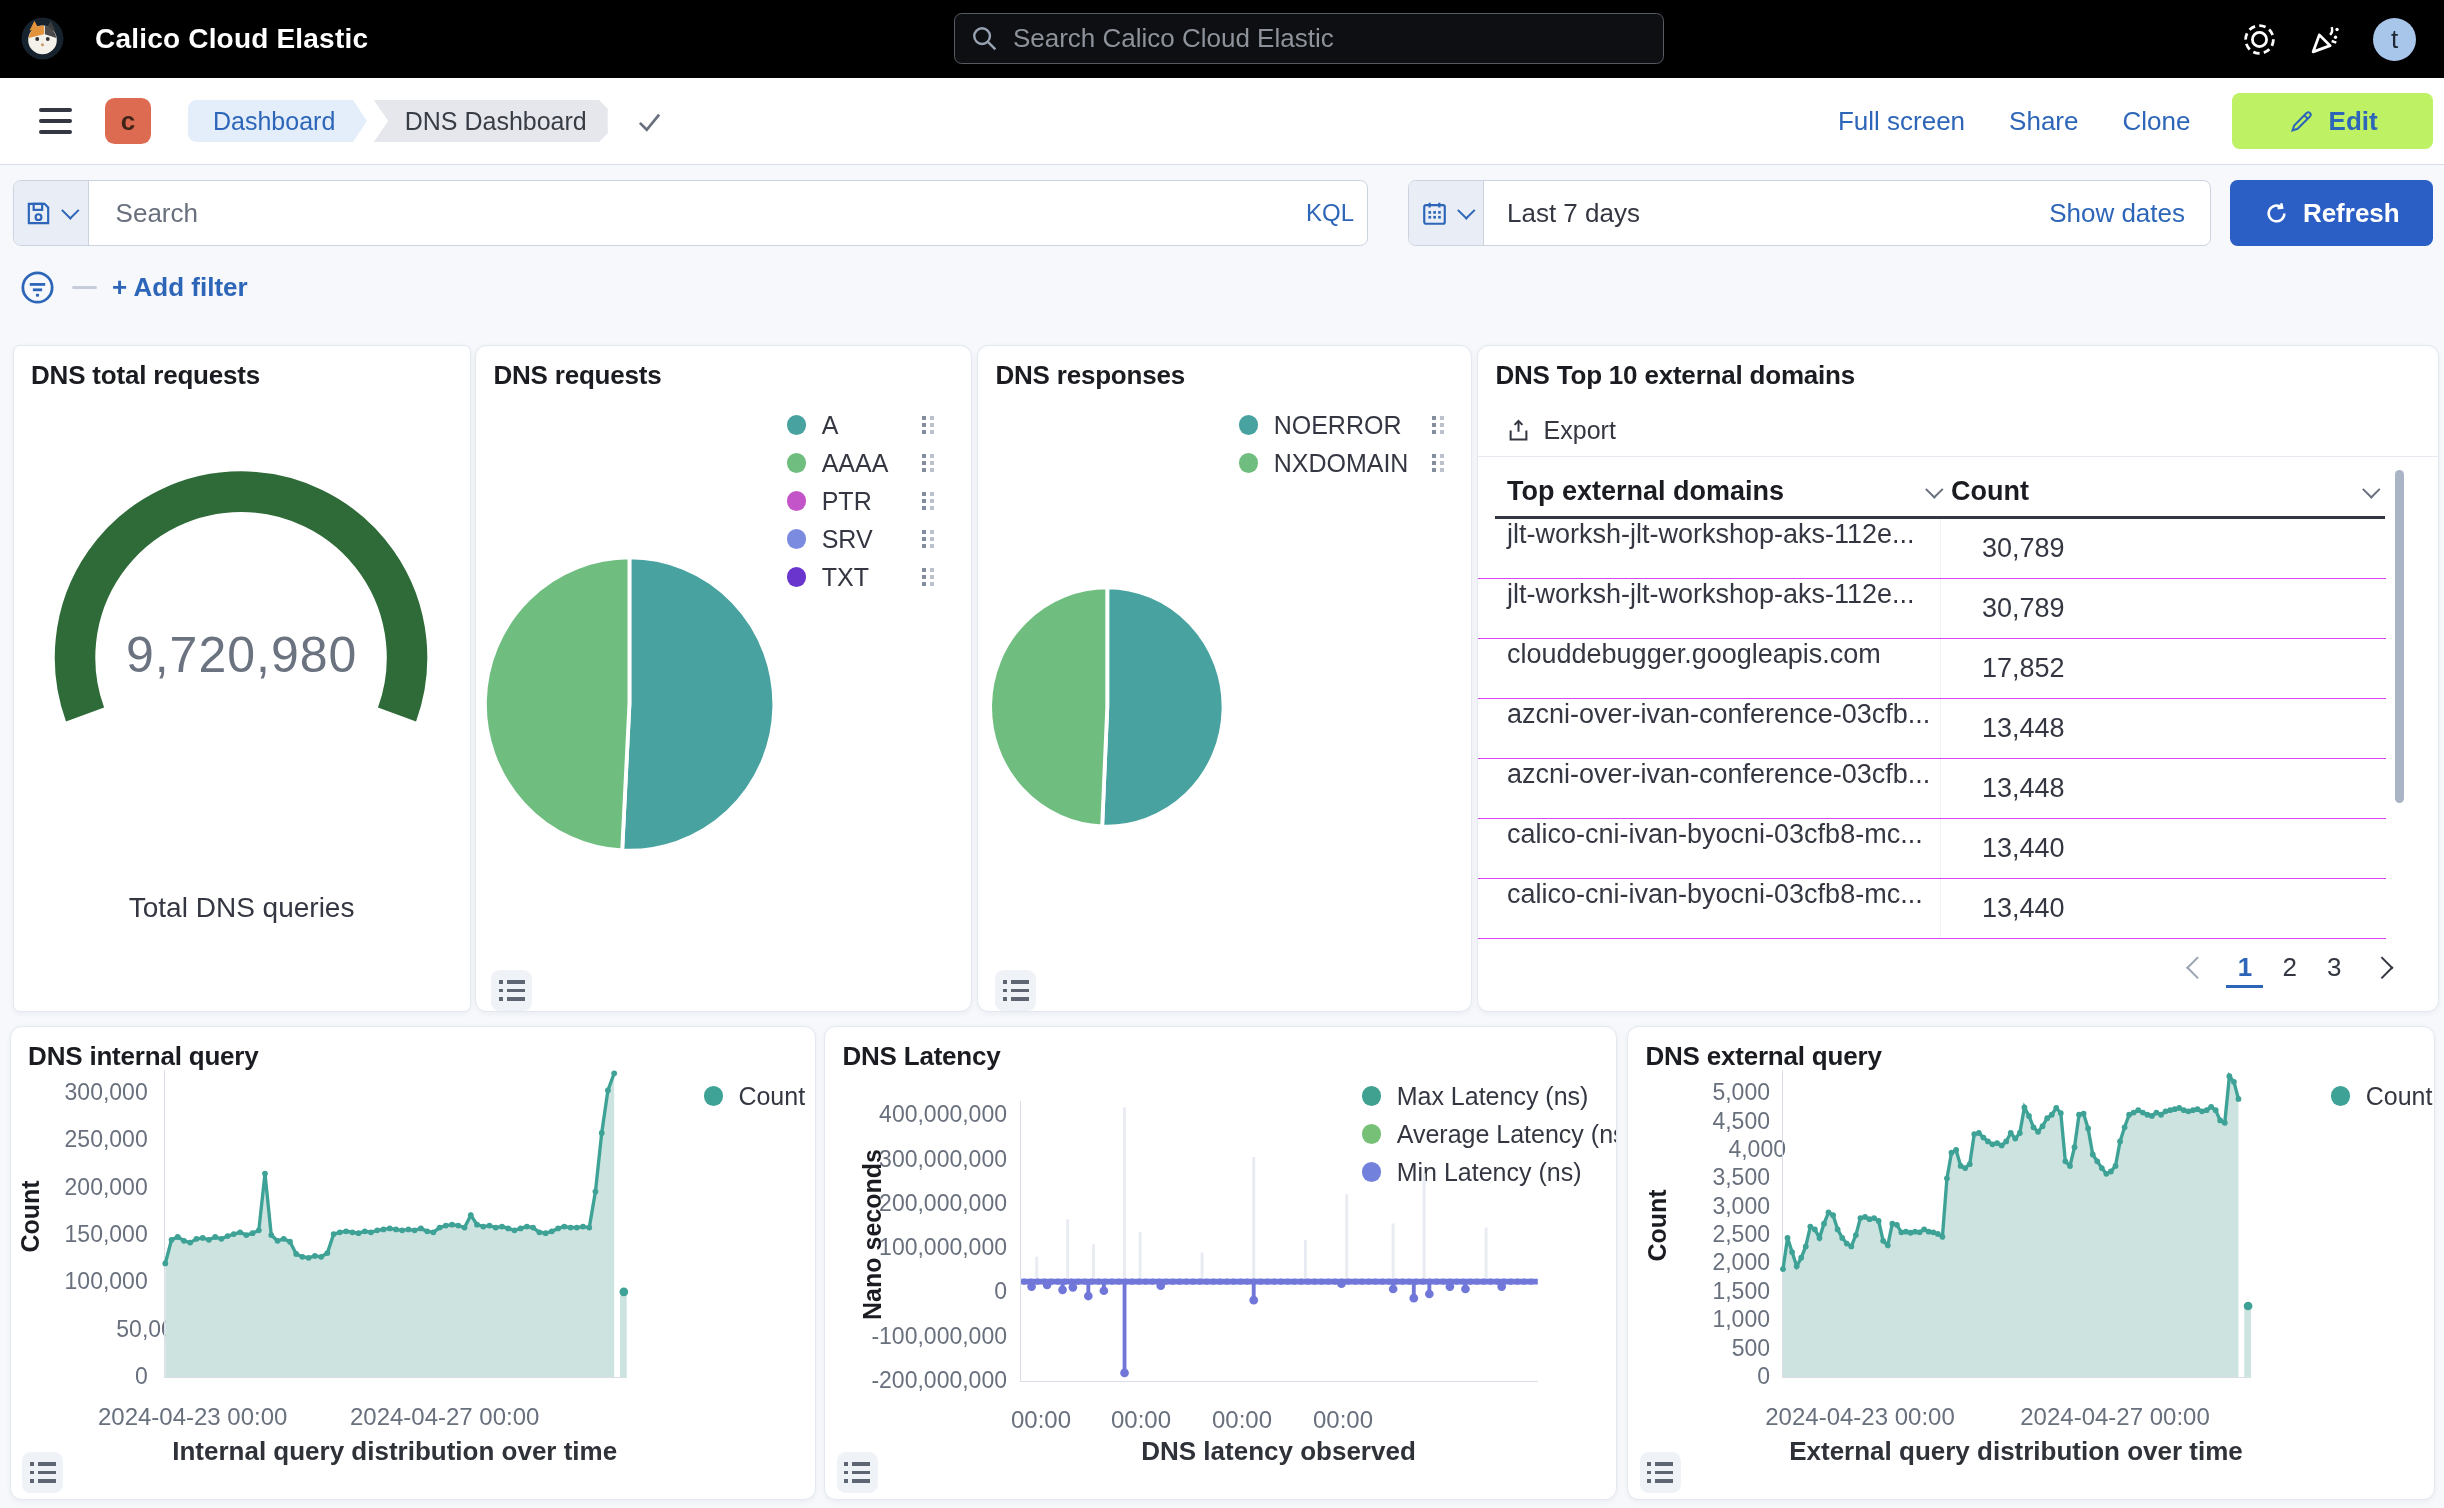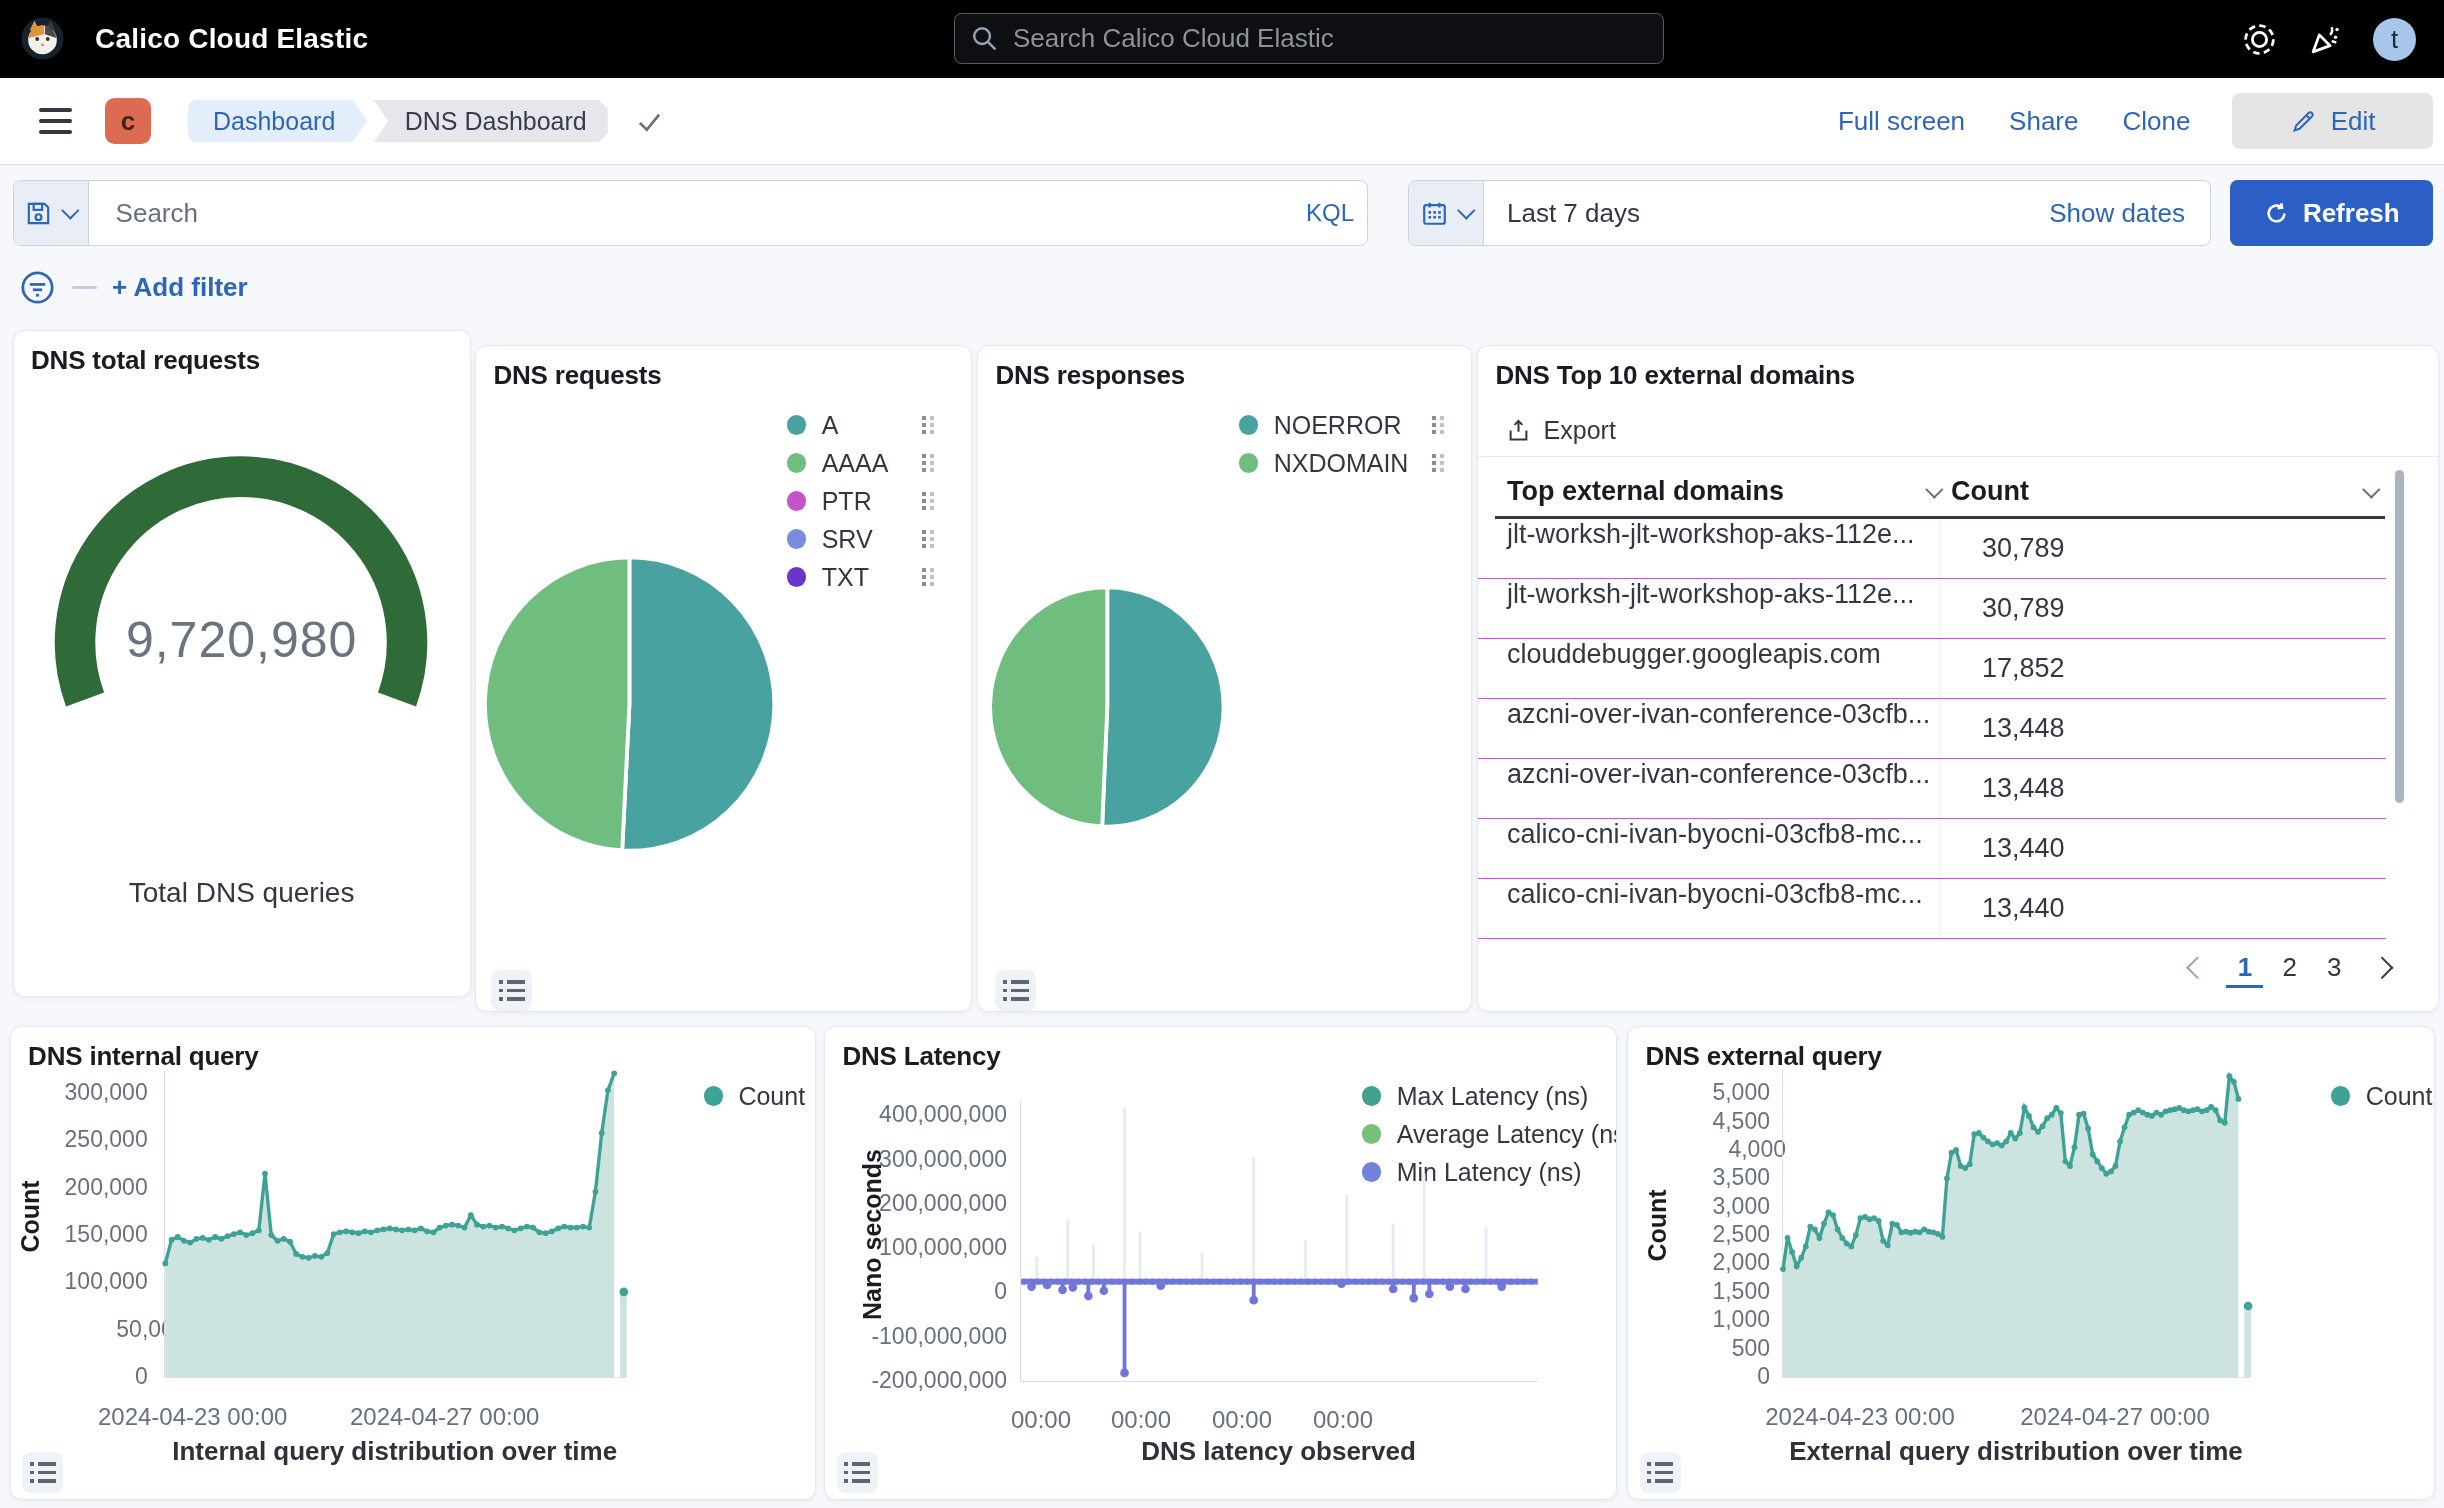--- a/index.html
+++ b/index.html
@@ -17,40 +17,40 @@
   
   .navbar{position:absolute;left:0;top:78px;width:100%;height:87px;background:#fff;border-bottom:1.9px solid #D8DEE9;display:flex;align-items:center;padding:0 11.6px 0 39px;box-sizing:border-box;}
   .burger{width:33px;display:flex;flex-direction:column;gap:6.8px;margin-right:33px;}
   .burger b{height:3.9px;background:#343741;border-radius:1.9px;}
   .spacebadge{width:46px;height:46px;border-radius:9.7px;background:#DD6B52;color:#3F2418;font-size:26px;font-weight:700;display:flex;align-items:center;justify-content:center;margin-right:37px;}
   .chip1{position:relative;height:42px;background:#E3EEFA;color:#2D66B8;font-size:25px;display:flex;align-items:center;padding:0 17.4px 0 25px;border-radius:8.7px 0 0 8.7px;}
   .chip1::after{content:"";position:absolute;right:-14.5px;top:0;border-left:14.5px solid #E3EEFA;border-top:21px solid transparent;border-bottom:21px solid transparent;}
   .chip2{height:42px;background:#E5E7EC;color:#383C45;font-size:25px;display:flex;align-items:center;padding:0 21px 0 31px;margin-left:21px;clip-path:polygon(0 0,calc(100% - 8.7px) 0,100% 8.7px,100% calc(100% - 8.7px),calc(100% - 8.7px) 100%,0 100%,14.5px 50%);}
   .navlinks{display:flex;gap:44px;align-items:center;margin-left:auto;}
   .navlink{font-size:26px;color:#2D66B8;}
-  .editbtn{margin-left:42px;width:201px;height:56px;background:#e5e5e5;border-radius:7.7px;display:flex;align-items:center;justify-content:center;gap:13.5px;color:#2D66B8;font-size:26px;font-weight:400;}
+  .editbtn{margin-left:42px;width:201px;height:56px;background:#bef264;border-radius:7.7px;display:flex;align-items:center;justify-content:center;gap:13.5px;color:#2D66B8;font-size:26px;font-weight:700;}
 
   
   .qgroup{position:absolute;left:12.6px;top:180px;width:1355px;height:66px;background:#fff;border:1.9px solid #CBD2E0;border-radius:7.7px;display:flex;overflow:hidden;box-sizing:border-box;}
   .qsave{width:74px;background:#E9EDF5;border-right:1.9px solid #CBD2E0;display:flex;align-items:center;justify-content:center;gap:6.8px;}
   .qinput{flex:1;display:flex;align-items:center;padding-left:27px;font-size:26px;color:#69707D;}
   .qkql{width:73px;display:flex;align-items:center;justify-content:center;color:#2D66B8;font-size:24px;}
   .dgroup{position:absolute;left:1408px;top:180px;width:803px;height:66px;background:#fff;border:1.9px solid #CBD2E0;border-radius:7.7px;display:flex;overflow:hidden;box-sizing:border-box;}
   .dcal{width:74px;background:#E9EDF5;border-right:1.9px solid #CBD2E0;display:flex;align-items:center;justify-content:center;gap:6.8px;}
   .dtext{flex:1;display:flex;align-items:center;padding-left:23px;font-size:26px;color:#343741;}
   .dshow{display:flex;align-items:center;padding-right:25px;font-size:26px;color:#2D66B8;}
   .refresh{position:absolute;left:2230px;top:180px;width:203px;height:66px;background:#2B5FC6;border-radius:7.7px;color:#fff;display:flex;align-items:center;justify-content:center;gap:12.6px;font-size:26px;font-weight:600;}
   .filterrow{position:absolute;left:19.3px;top:268px;height:39px;display:flex;align-items:center;gap:15.4px;}
   .fdash{width:25px;height:2.9px;background:#C6CCD8;border-radius:1.9px;}
   .addfilter{font-size:26px;font-weight:600;color:#2D66B8;}
 
   
   .panel{position:absolute;background:#fff;border:1px solid #E2E7F0;border-radius:11.6px;box-shadow:0 1.9px 4.8px rgba(46,57,88,.05);overflow:hidden;}
   .ptitle{position:absolute;left:17.4px;top:13.5px;margin:0;font-size:26px;font-weight:700;color:#1A1C21;letter-spacing:-0.2px;}
-  #p-gauge{left:12.6px;top:330px;width:456px;height:665px;}
+  #p-gauge{left:12.6px;top:345px;width:456px;height:665px;border-radius:7px;}
   #p-requests{left:475px;top:345px;width:495px;height:665px;}
   #p-responses{left:977px;top:345px;width:493px;height:665px;}
   #p-table{left:1477px;top:345px;width:960px;height:665px;}
   #p-internal{left:9.7px;top:1026px;width:804px;height:472px;}
   #p-latency{left:824px;top:1026px;width:791px;height:472px;}
   #p-external{left:1627px;top:1026px;width:806px;height:472px;}
 
   .gnum{position:absolute;left:0;right:0;top:280px;text-align:center;font-size:50px;color:#6C7380;letter-spacing:1px;}
   .gsub{position:absolute;left:0;right:0;top:546px;text-align:center;font-size:28px;color:#343741;}
 

